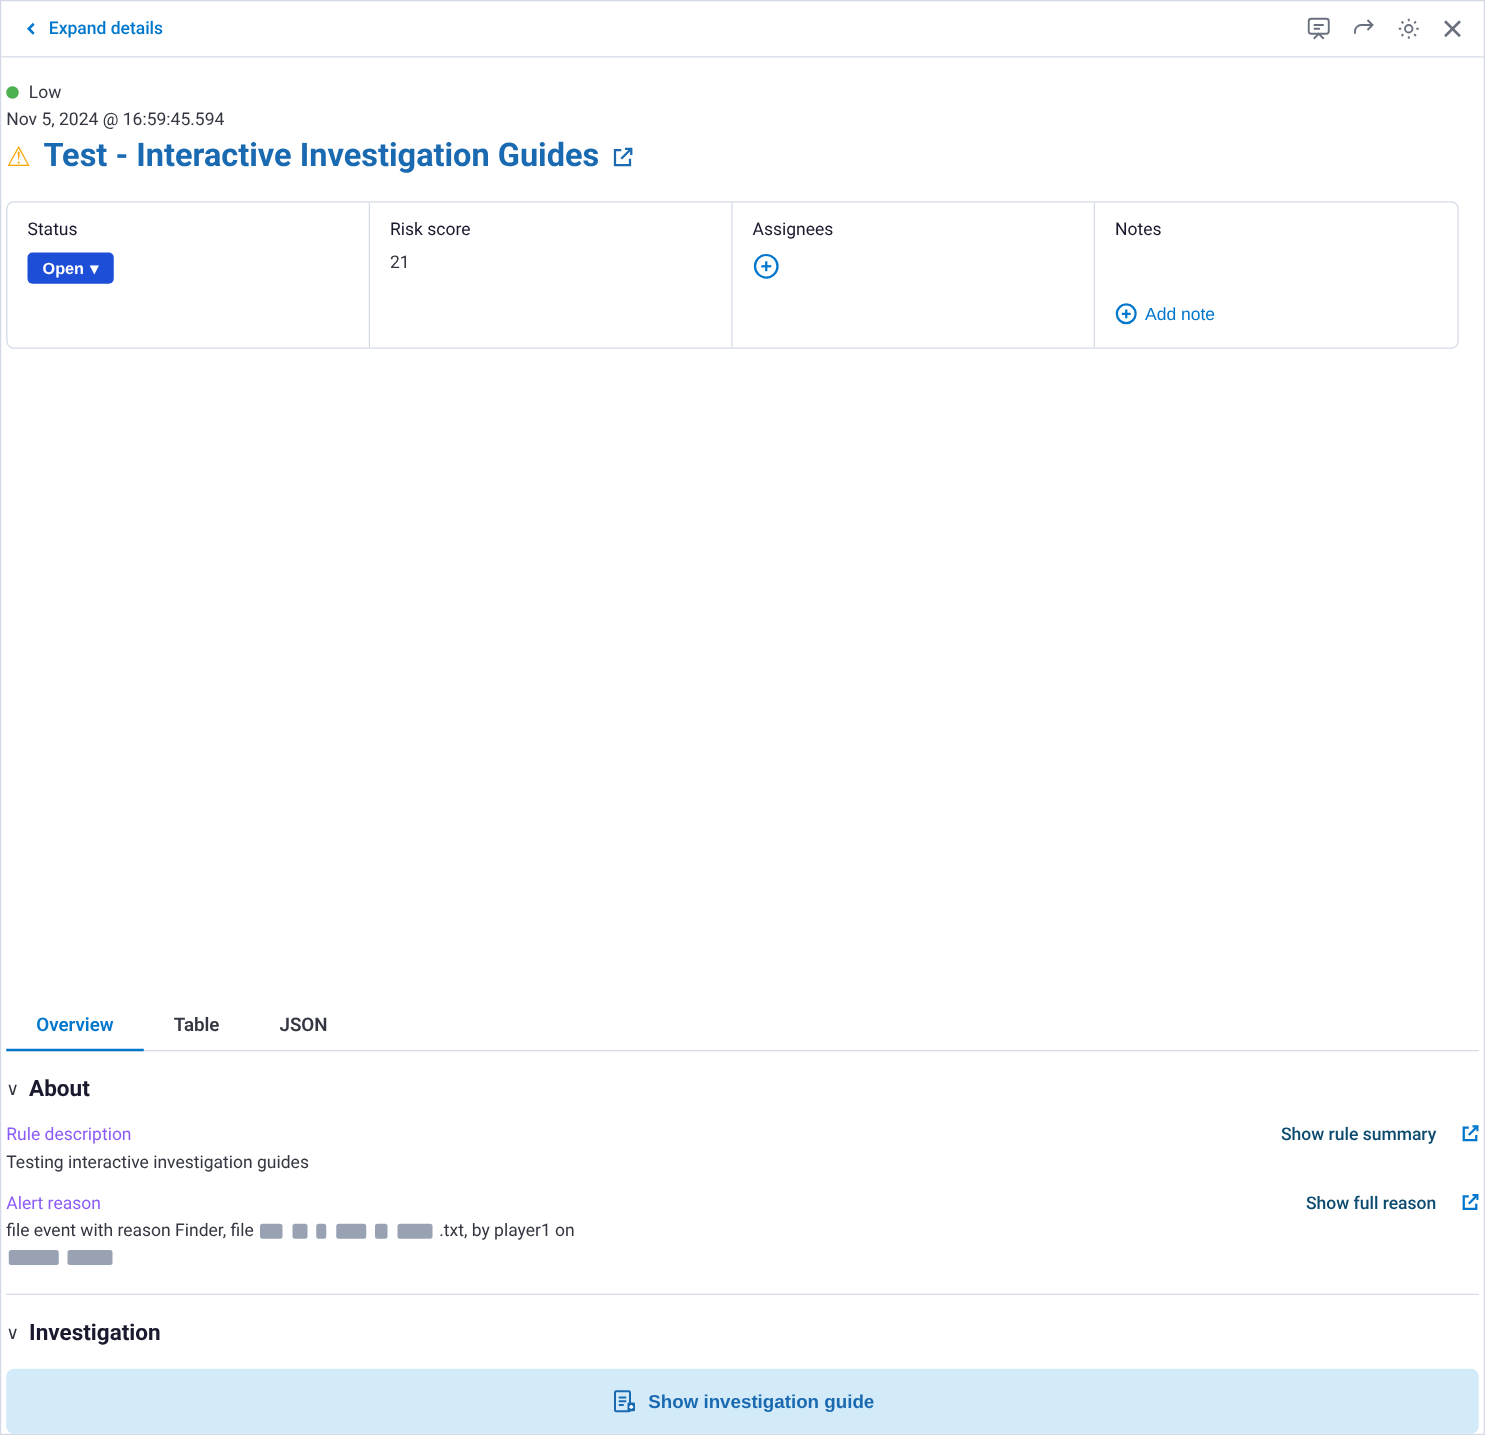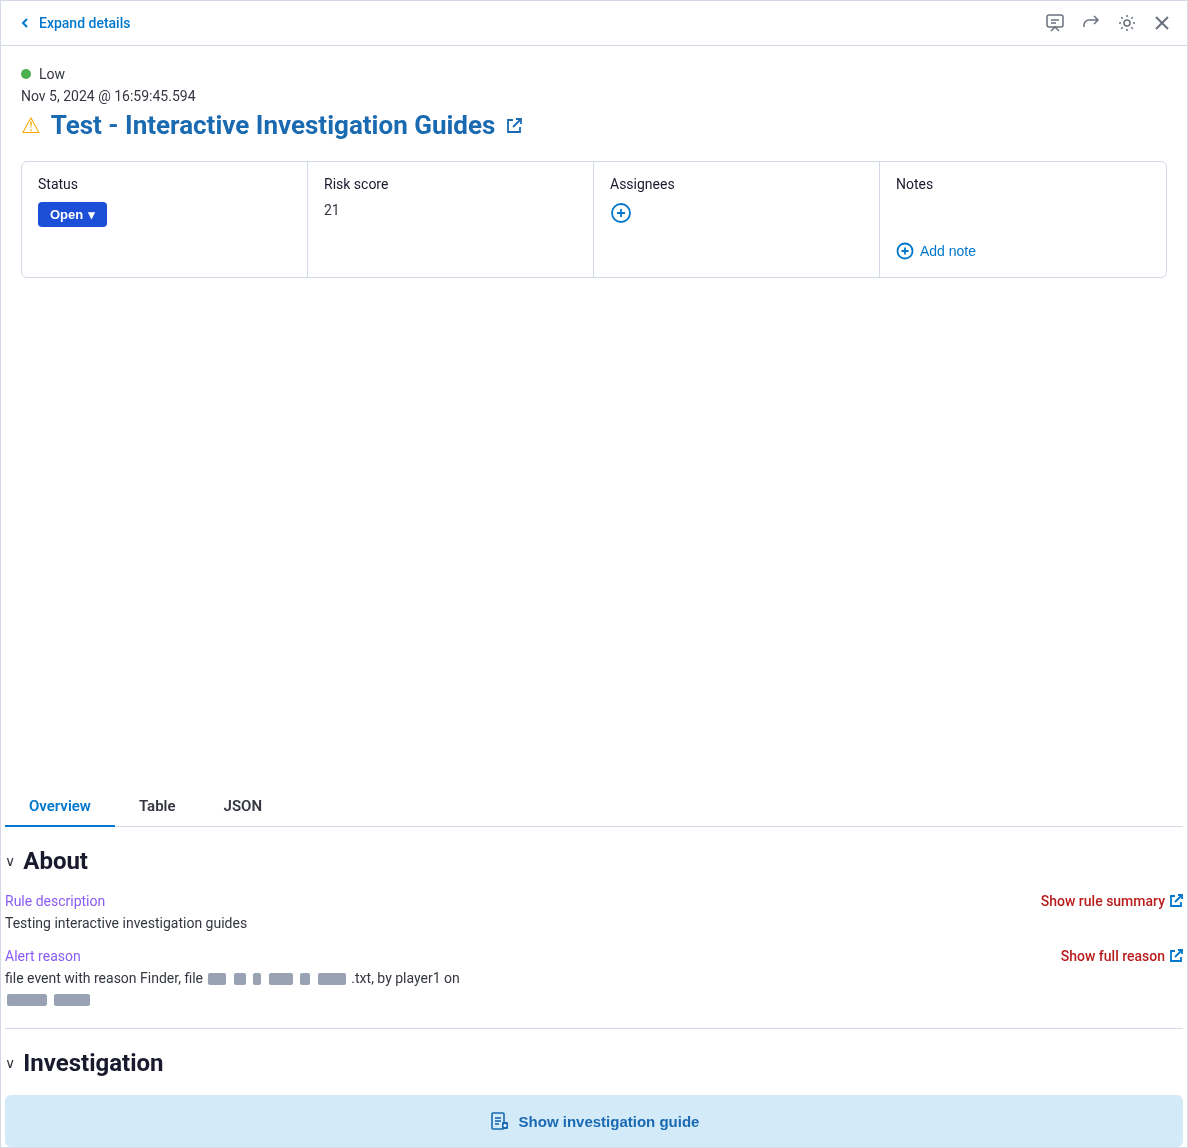--- a/index.html
+++ b/index.html
@@ -49,21 +49,21 @@
     }
     .header-icon {
       color: #69707d;
       cursor: pointer;
       display: flex;
       align-items: center;
     }
 
     
     .content {
-      padding: 20px 20px 0 20px;
+      padding: 20px 20px 0 4px;
       flex: 1;
     }
 
     
     .severity-row {
       display: flex;
       align-items: center;
       gap: 8px;
       margin-bottom: 6px;
     }
@@ -199,21 +199,21 @@
       padding: 20px 0 0 0;
     }
     .section-header {
       display: flex;
       align-items: center;
       gap: 8px;
       margin-bottom: 18px;
       cursor: pointer;
     }
     .section-title {
-      font-size: 24px;
+      font-size: 18px;
       font-weight: 700;
       color: #1a1a2e;
     }
     .chevron-icon {
       color: #343741;
       font-size: 14px;
     }
 
     .field-row {
       margin-bottom: 14px;
@@ -223,27 +223,27 @@
       align-items: center;
       justify-content: space-between;
       margin-bottom: 4px;
     }
     .field-label {
       font-size: 14px;
       font-weight: 400;
       color: #8b5cf6;
     }
     .field-link {
-      color: #b91c1c;
+      color: #0c4a6e;
       font-size: 14px;
       font-weight: 500;
       cursor: pointer;
       display: inline-flex;
-      align-items: center;
-      gap: 4px;
+      align-items: flex-start;
+      gap: 20px;
       text-decoration: none;
     }
     .field-value {
       font-size: 14px;
       color: #343741;
       line-height: 1.5;
     }
 
     
     .redacted {

